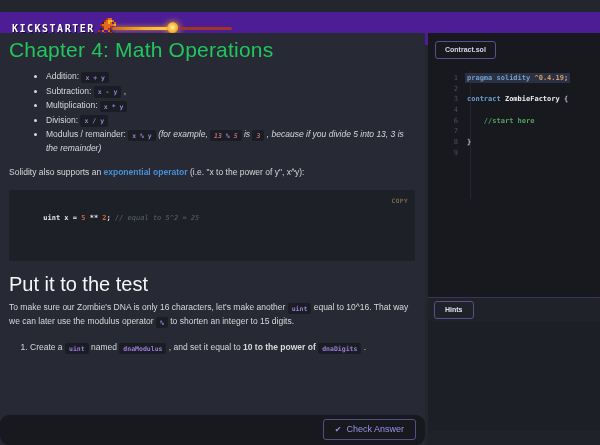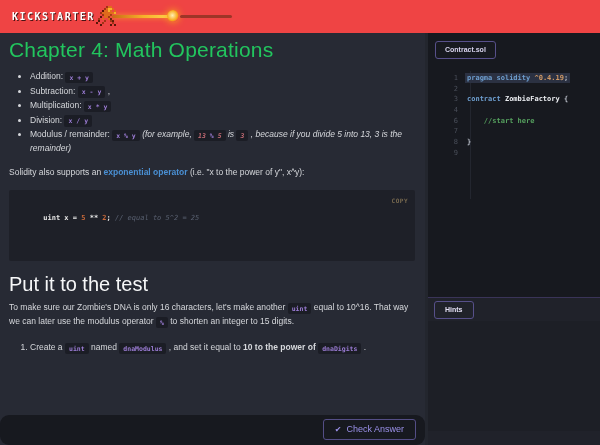--- a/index.html
+++ b/index.html
@@ -4,21 +4,21 @@
 <style>
   * { margin:0; padding:0; box-sizing:border-box; }
   html,body { width:600px; height:445px; }
   body {
     position:relative; overflow:hidden;
     background:#23262e;
     font-family:"Liberation Sans", sans-serif;
     -webkit-font-smoothing:antialiased;
   }
   
-  .header { position:absolute; left:0; top:0; width:600px; height:33px; background:#ef4444; }
+  .header { position:absolute; left:0; top:12px; width:600px; height:33px; background:#4c1d95; }
   .logo {
     position:absolute; left:12px; top:11px; color:#ffffff;
     font-family:"DejaVu Sans Mono", monospace; font-weight:bold; font-size:10px;
     letter-spacing:1.5px; text-shadow:1px 1px 0 rgba(0,0,0,.7);
   }
   .zombie { position:absolute; left:94px; top:6px; width:2px; height:2px; background:transparent;
     box-shadow:
       12px 0 0 0 #a23315, 14px 0 0 0 #e06a1d, 16px 0 0 0 #e06a1d,
       10px 2px 0 0 #a23315, 12px 2px 0 0 #e06a1d, 14px 2px 0 0 #f6b42a, 16px 2px 0 0 #f6b42a, 18px 2px 0 0 #e06a1d,
       8px 4px 0 0 #5a1608, 10px 4px 0 0 #e06a1d, 12px 4px 0 0 #e06a1d, 14px 4px 0 0 #f6b42a, 16px 4px 0 0 #e06a1d, 20px 4px 0 0 #e06a1d,
@@ -35,21 +35,21 @@
   .beam-knob { position:absolute; left:167px; top:10px; width:12px; height:12px; border-radius:50%;
     background:radial-gradient(circle at 45% 45%, #fff0b4 0%, #f7a81b 55%, rgba(247,168,27,0) 75%);
     box-shadow:0 0 7px #f7a81b; }
   .beam-red { position:absolute; left:180px; top:15px; width:52px; height:3px; border-radius:2px; background:#9e3527; }
 
   
   .left-panel { position:absolute; left:0; top:33px; width:425px; height:412px; background:#272a34; }
   .content { padding:7px 10px 0 9px; color:#d6d8dc; font-size:8.5px; line-height:13px; }
   .page-title { color:#22c55e; font-size:21px; font-weight:500; letter-spacing:.2px; margin:3px 0 14px; }
   .content p { margin:0 0 9px; }
-  ul.ops { margin:10px 0 11px 21px; }
+  ul.ops { margin:10px 0 11px 37px; }
   ul.ops li { margin-bottom:.5px; }
   ol.steps { margin:12px 0 0 21px; }
   .chip {
     font-family:"DejaVu Sans Mono", monospace; font-size:6.5px; font-weight:bold;
     background:#1b1d25; color:#9b7cd4; padding:1.5px 4px 2px; border-radius:2px; white-space:pre;
   }
   .chip .cn { color:#c56b74; }
   .em { font-style:italic; }
   .b { font-weight:bold; }
   .link { color:#4a90d4; font-weight:bold; cursor:pointer; }

